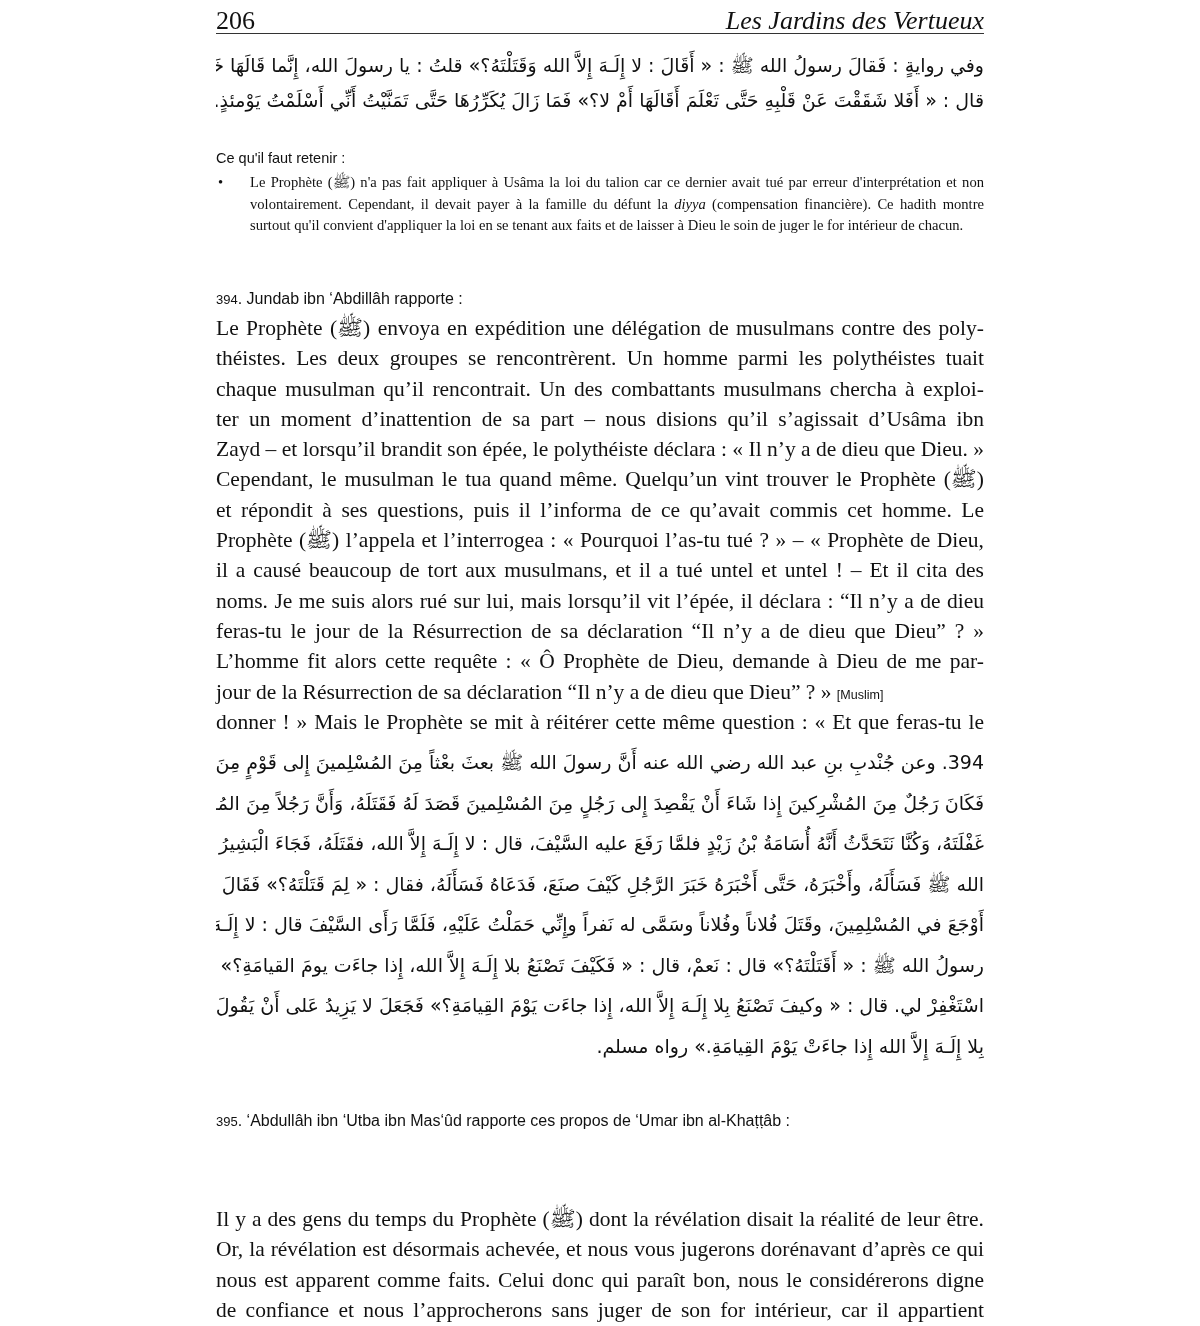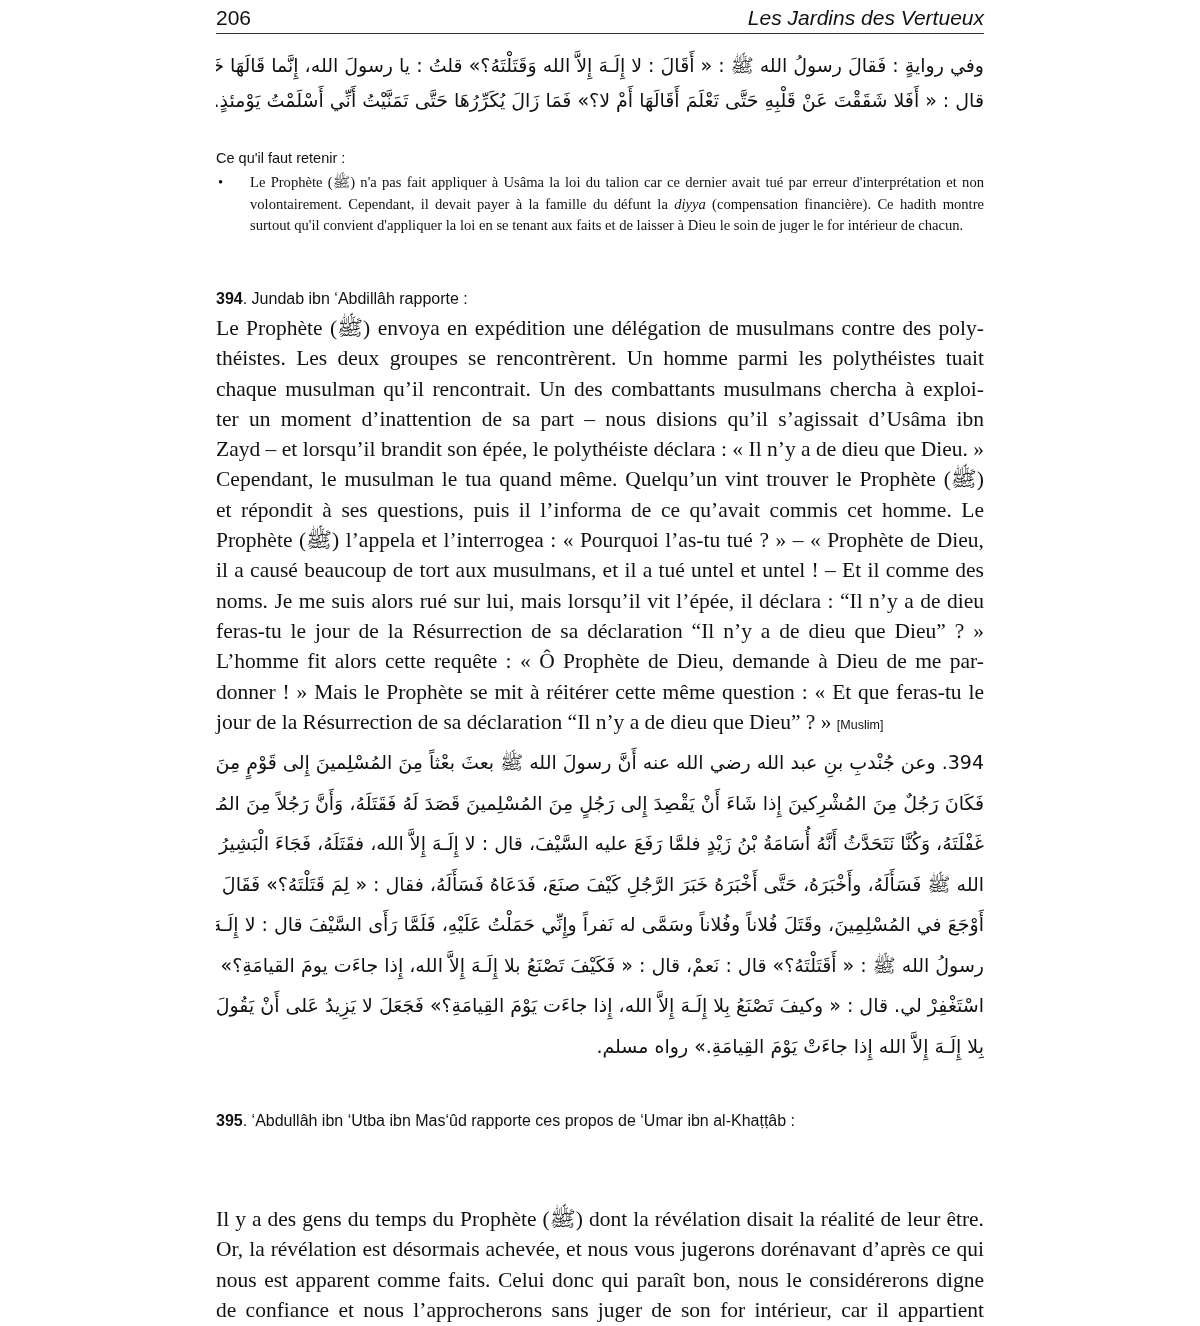--- a/index.html
+++ b/index.html
@@ -1,36 +1,36 @@
 <!DOCTYPE html>
 <html><head>
 <meta charset="utf-8">
 <style>
   html, body { margin: 0; padding: 0; background: #ffffff; }
   body { width: 1200px; height: 1326px; position: relative; overflow: hidden; color: #111; }
   .page { position: absolute; left: 216px; top: 0; width: 768px; }
   .header { position: absolute; top: 4px; left: 0; width: 768px; height: 30px;
-    font-family: Liberation Sans, sans-serif; font-size: 21px; }
+    font-family: Liberation Serif, serif; font-size: 26px; }
   .header .num { position: absolute; left: 0; top: 2px; }
   .header .title { position: absolute; right: 0; top: 2px; font-style: italic; }
   .rule { position: absolute; top: 33px; left: 0; width: 768px; height: 1px; background: #333; }
   .arabic { position: absolute; left: 0; width: 768px; direction: rtl; text-align: justify;
     text-align-last: right; font-family: "DejaVu Sans", sans-serif; font-size: 19px; }
   .arabic .line { height: 35px; line-height: 35px; white-space: nowrap; overflow: hidden; }
   .ar1 { top: 48px; }
   .ar2 { top: 742px; }
   .ar2 .line { height: 40.5px; line-height: 40.5px; }
   .retain-label { position: absolute; top: 150px; left: 0; font-family: "Liberation Sans", sans-serif;
     font-size: 14.5px; }
   .bullet-block { position: absolute; top: 172px; left: 0; width: 768px; font-family: "Liberation Serif", serif;
     font-size: 14.6px; line-height: 21.5px; }
   .bullet-block .bullet { position: absolute; left: 2px; top: 0; }
   .bullet-block .text { margin-left: 34px; text-align: justify; }
   .hadith-head { position: absolute; left: 0; font-family: "Liberation Sans", sans-serif; font-size: 16px; }
-  .hadith-head .hnum { font-weight: bold; font-size: 16px; margin-top: 26px; }
+  .hadith-head .hnum { font-weight: normal; font-size: 13px; margin-top: 26px; }
   .h394 { top: 290px; }
   .h395 { top: 1112px; }
   .body-text { position: absolute; left: 0; width: 768px; font-family: "Liberation Serif", serif;
     font-size: 21.5px; line-height: 30.3px; text-align: justify; }
   .body-text .line { display: block; white-space: nowrap; text-align-last: justify; height: 30.3px; }
   .body-text .line.last { text-align-last: left; }
   .bt394 { top: 313px; }
   .bt395 { top: 1204px; }
   .source { font-family: "Liberation Sans", sans-serif; font-size: 12.5px; }
 </style>
@@ -63,26 +63,26 @@
 
   <div class="body-text bt394">
     <span class="line">Le Prophète (ﷺ) envoya en expédition une délégation de musulmans contre des poly-</span>
     <span class="line">théistes. Les deux groupes se rencontrèrent. Un homme parmi les polythéistes tuait</span>
     <span class="line">chaque musulman qu’il rencontrait. Un des combattants musulmans chercha à exploi-</span>
     <span class="line">ter un moment d’inattention de sa part – nous disions qu’il s’agissait d’Usâma ibn</span>
     <span class="line">Zayd – et lorsqu’il brandit son épée, le polythéiste déclara : « Il n’y a de dieu que Dieu. »</span>
     <span class="line">Cependant, le musulman le tua quand même. Quelqu’un vint trouver le Prophète (ﷺ)</span>
     <span class="line">et répondit à ses questions, puis il l’informa de ce qu’avait commis cet homme. Le</span>
     <span class="line">Prophète (ﷺ) l’appela et l’interrogea : « Pourquoi l’as-tu tué ? » – « Prophète de Dieu,</span>
-    <span class="line">il a causé beaucoup de tort aux musulmans, et il a tué untel et untel ! – Et il comme des</span>
+    <span class="line">il a causé beaucoup de tort aux musulmans, et il a tué untel et untel ! – Et il cita des</span>
     <span class="line">noms. Je me suis alors rué sur lui, mais lorsqu’il vit l’épée, il déclara : “Il n’y a de dieu</span>
     <span class="line">feras-tu le jour de la Résurrection de sa déclaration “Il n’y a de dieu que Dieu” ? »</span>
     <span class="line">L’homme fit alors cette requête : « Ô Prophète de Dieu, demande à Dieu de me par-</span>
+    <span class="line last"><span>jour de la Résurrection de sa déclaration “Il n’y a de dieu que Dieu” ? »</span> <span class="source">[Muslim]</span></span>
     <span class="line">donner ! » Mais le Prophète se mit à réitérer cette même question : « Et que feras-tu le</span>
-    <span class="line last"><span>jour de la Résurrection de sa déclaration “Il n’y a de dieu que Dieu” ? »</span> <span class="source">[Muslim]</span></span>
   </div>
 
   <div class="arabic ar2">
     <div class="line">394. وعن جُنْدبِ بنِ عبد الله رضي الله عنه أَنَّ رسولَ الله ﷺ بعثَ بعْثاً مِنَ المُسْلِمينَ إِلى قَوْمٍ مِنَ المُشْرِكِينَ، وَأَنَّهُمُ الْتَقَوْا،</div>
     <div class="line">فَكَانَ رَجُلٌ مِنَ المُشْرِكينَ إِذا شَاءَ أَنْ يَقْصِدَ إِلى رَجُلٍ مِنَ المُسْلِمينَ قَصَدَ لَهُ فَقَتَلَهُ، وَأَنَّ رَجُلاً مِنَ المُسْلِمينَ قَصَدَ</div>
     <div class="line">غَفْلَتَهُ، وَكُنَّا نَتَحَدَّثُ أَنَّهُ أُسَامَةُ بْنُ زَيْدٍ فلمَّا رَفَعَ عليه السَّيْفَ، قال : لا إِلَـهَ إِلاَّ الله، فقَتَلَهُ، فَجَاءَ الْبَشِيرُ إِلى رسول</div>
     <div class="line">الله ﷺ فَسَأَلَهُ، وأَخْبَرَهُ، حَتَّى أَخْبَرَهُ خَبَرَ الرَّجُلِ كَيْفَ صنَعَ، فَدَعَاهُ فَسَأَلَهُ، فقال : « لِمَ قَتَلْتَهُ؟» فَقَالَ : يا رسولَ الله</div>
     <div class="line">أَوْجَعَ في المُسْلِمِينَ، وقَتَلَ فُلاناً وفُلاناً وسَمَّى له نَفراً وإِنِّي حَمَلْتُ عَلَيْهِ، فَلَمَّا رَأَى السَّيْفَ قال : لا إِلَـهَ إِلاَّ الله. قال</div>
     <div class="line">رسولُ الله ﷺ : « أَقَتَلْتَهُ؟» قال : نَعمْ، قال : « فَكَيْفَ تَصْنَعُ بلا إِلَـهَ إِلاَّ الله، إِذا جاءَت يومَ القيامَةِ؟» قَال يا رسولَ الله</div>
     <div class="line">اسْتَغْفِرْ لي. قال : « وكيفَ تَصْنَعُ بِلا إِلَـهَ إِلاَّ الله، إِذا جاءَت يَوْمَ القِيامَةِ؟» فَجَعَلَ لا يَزِيدُ عَلى أَنْ يَقُولَ : « كيفَ تَصْنَعُ</div>

